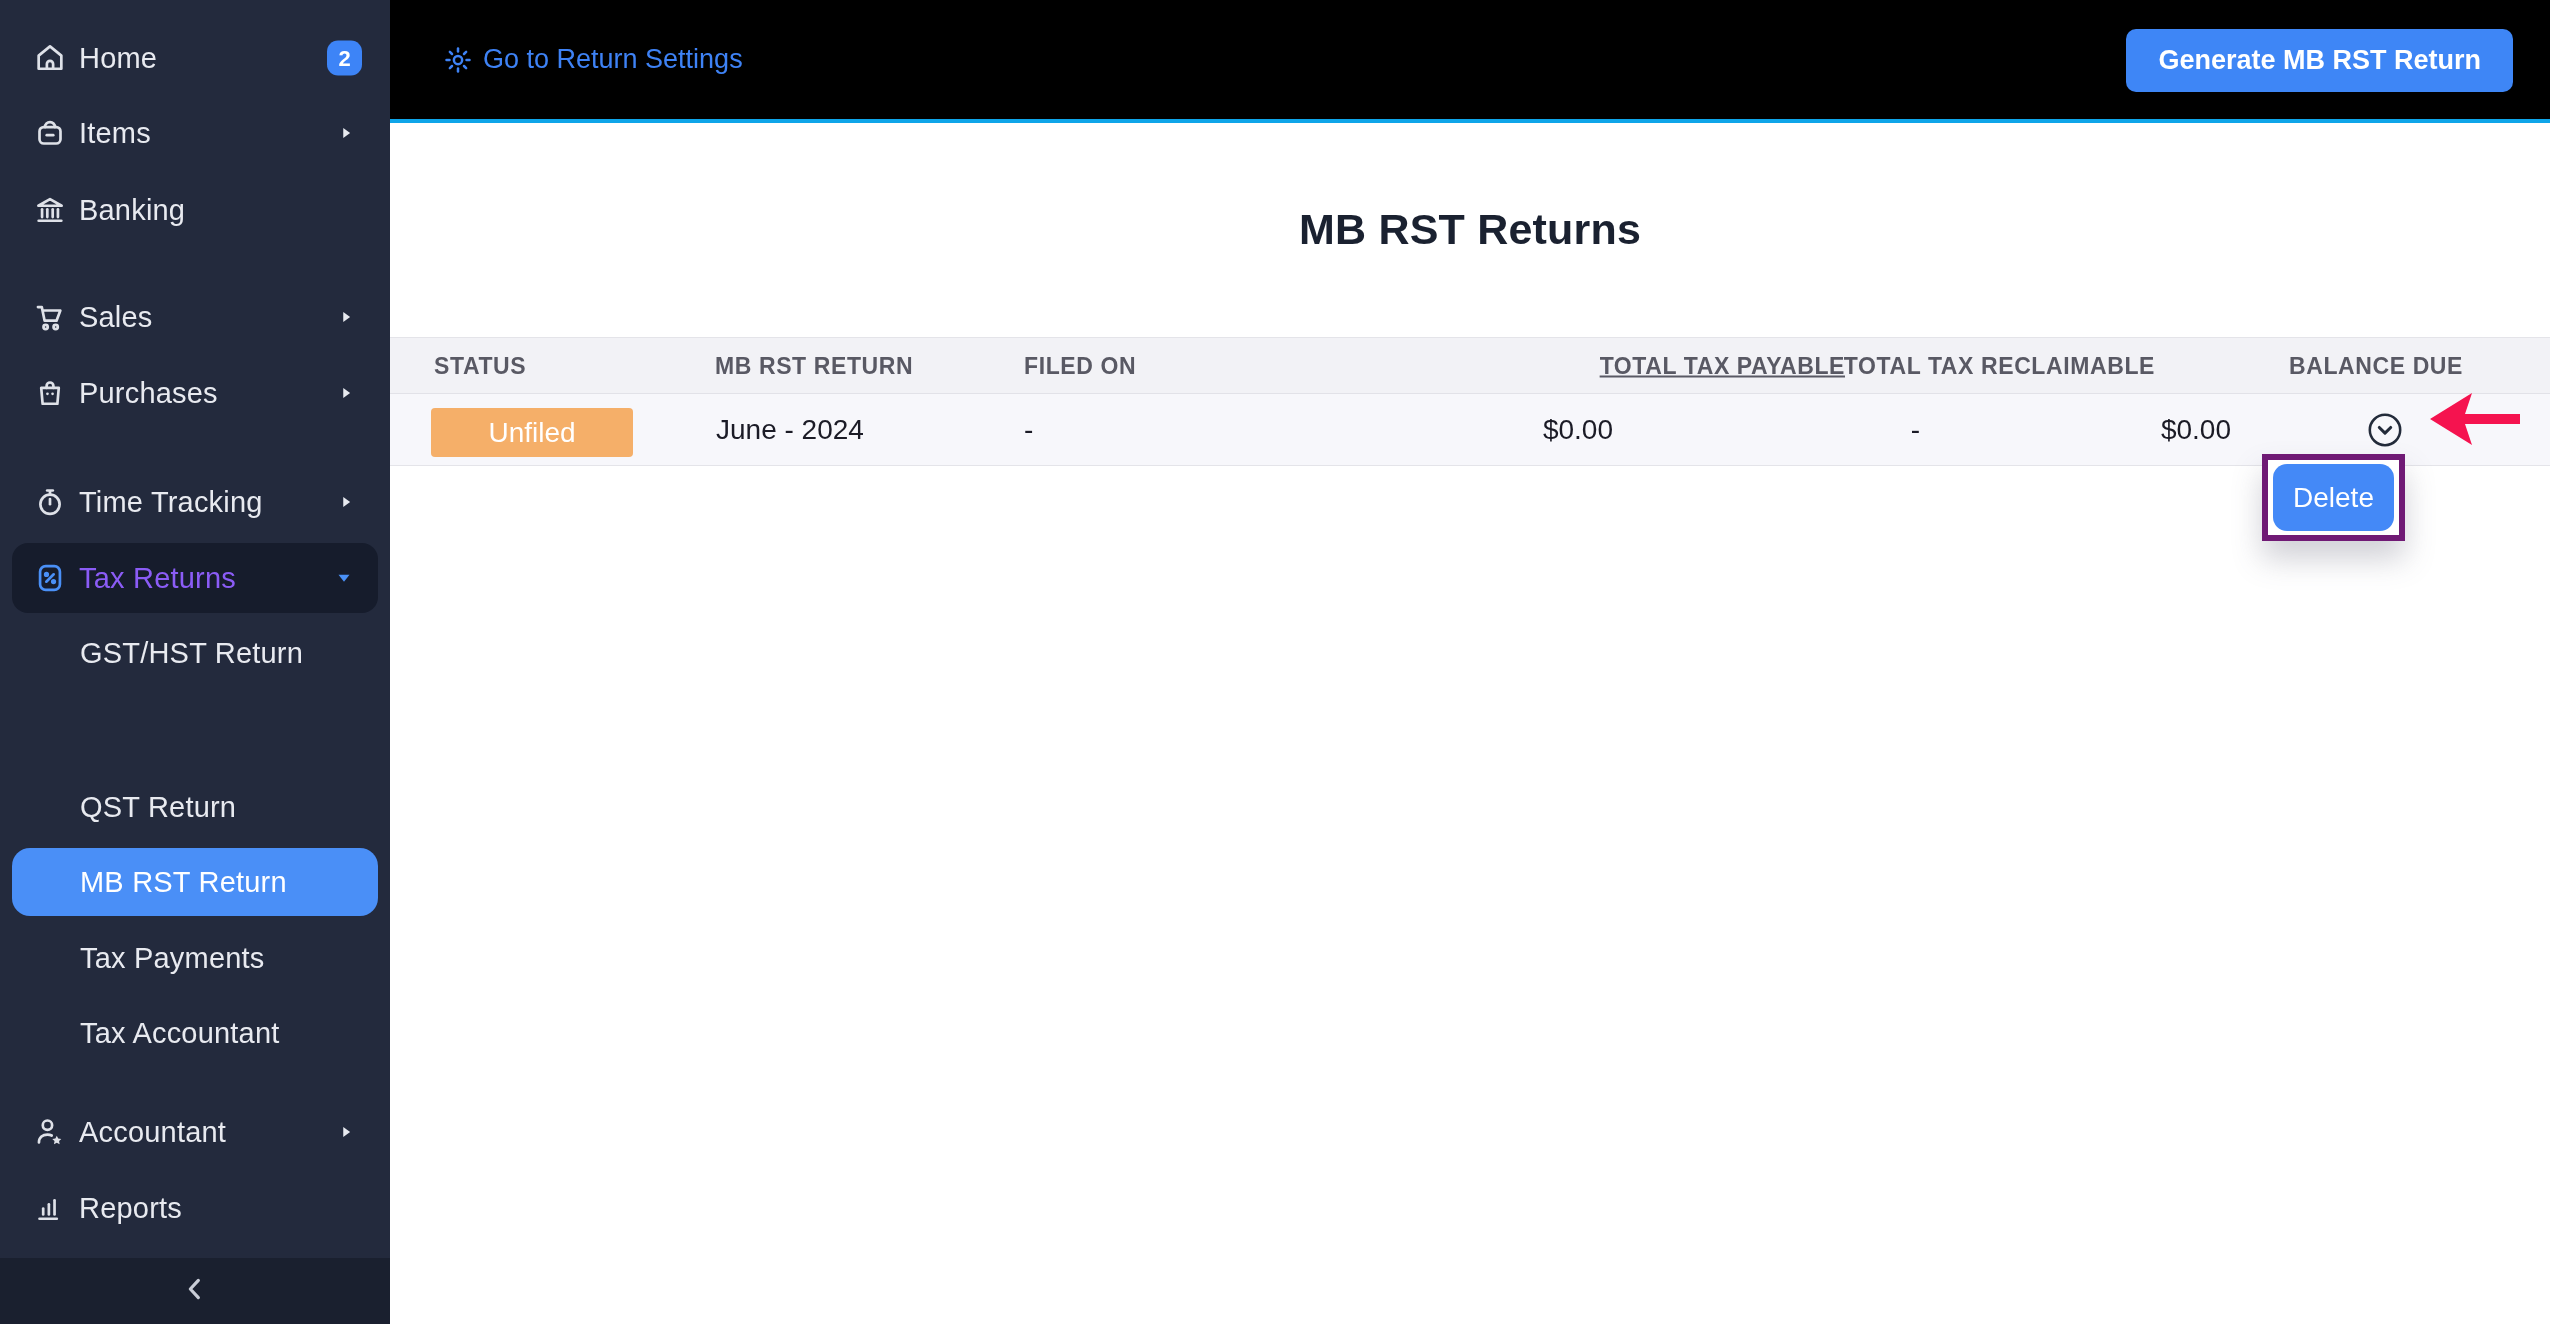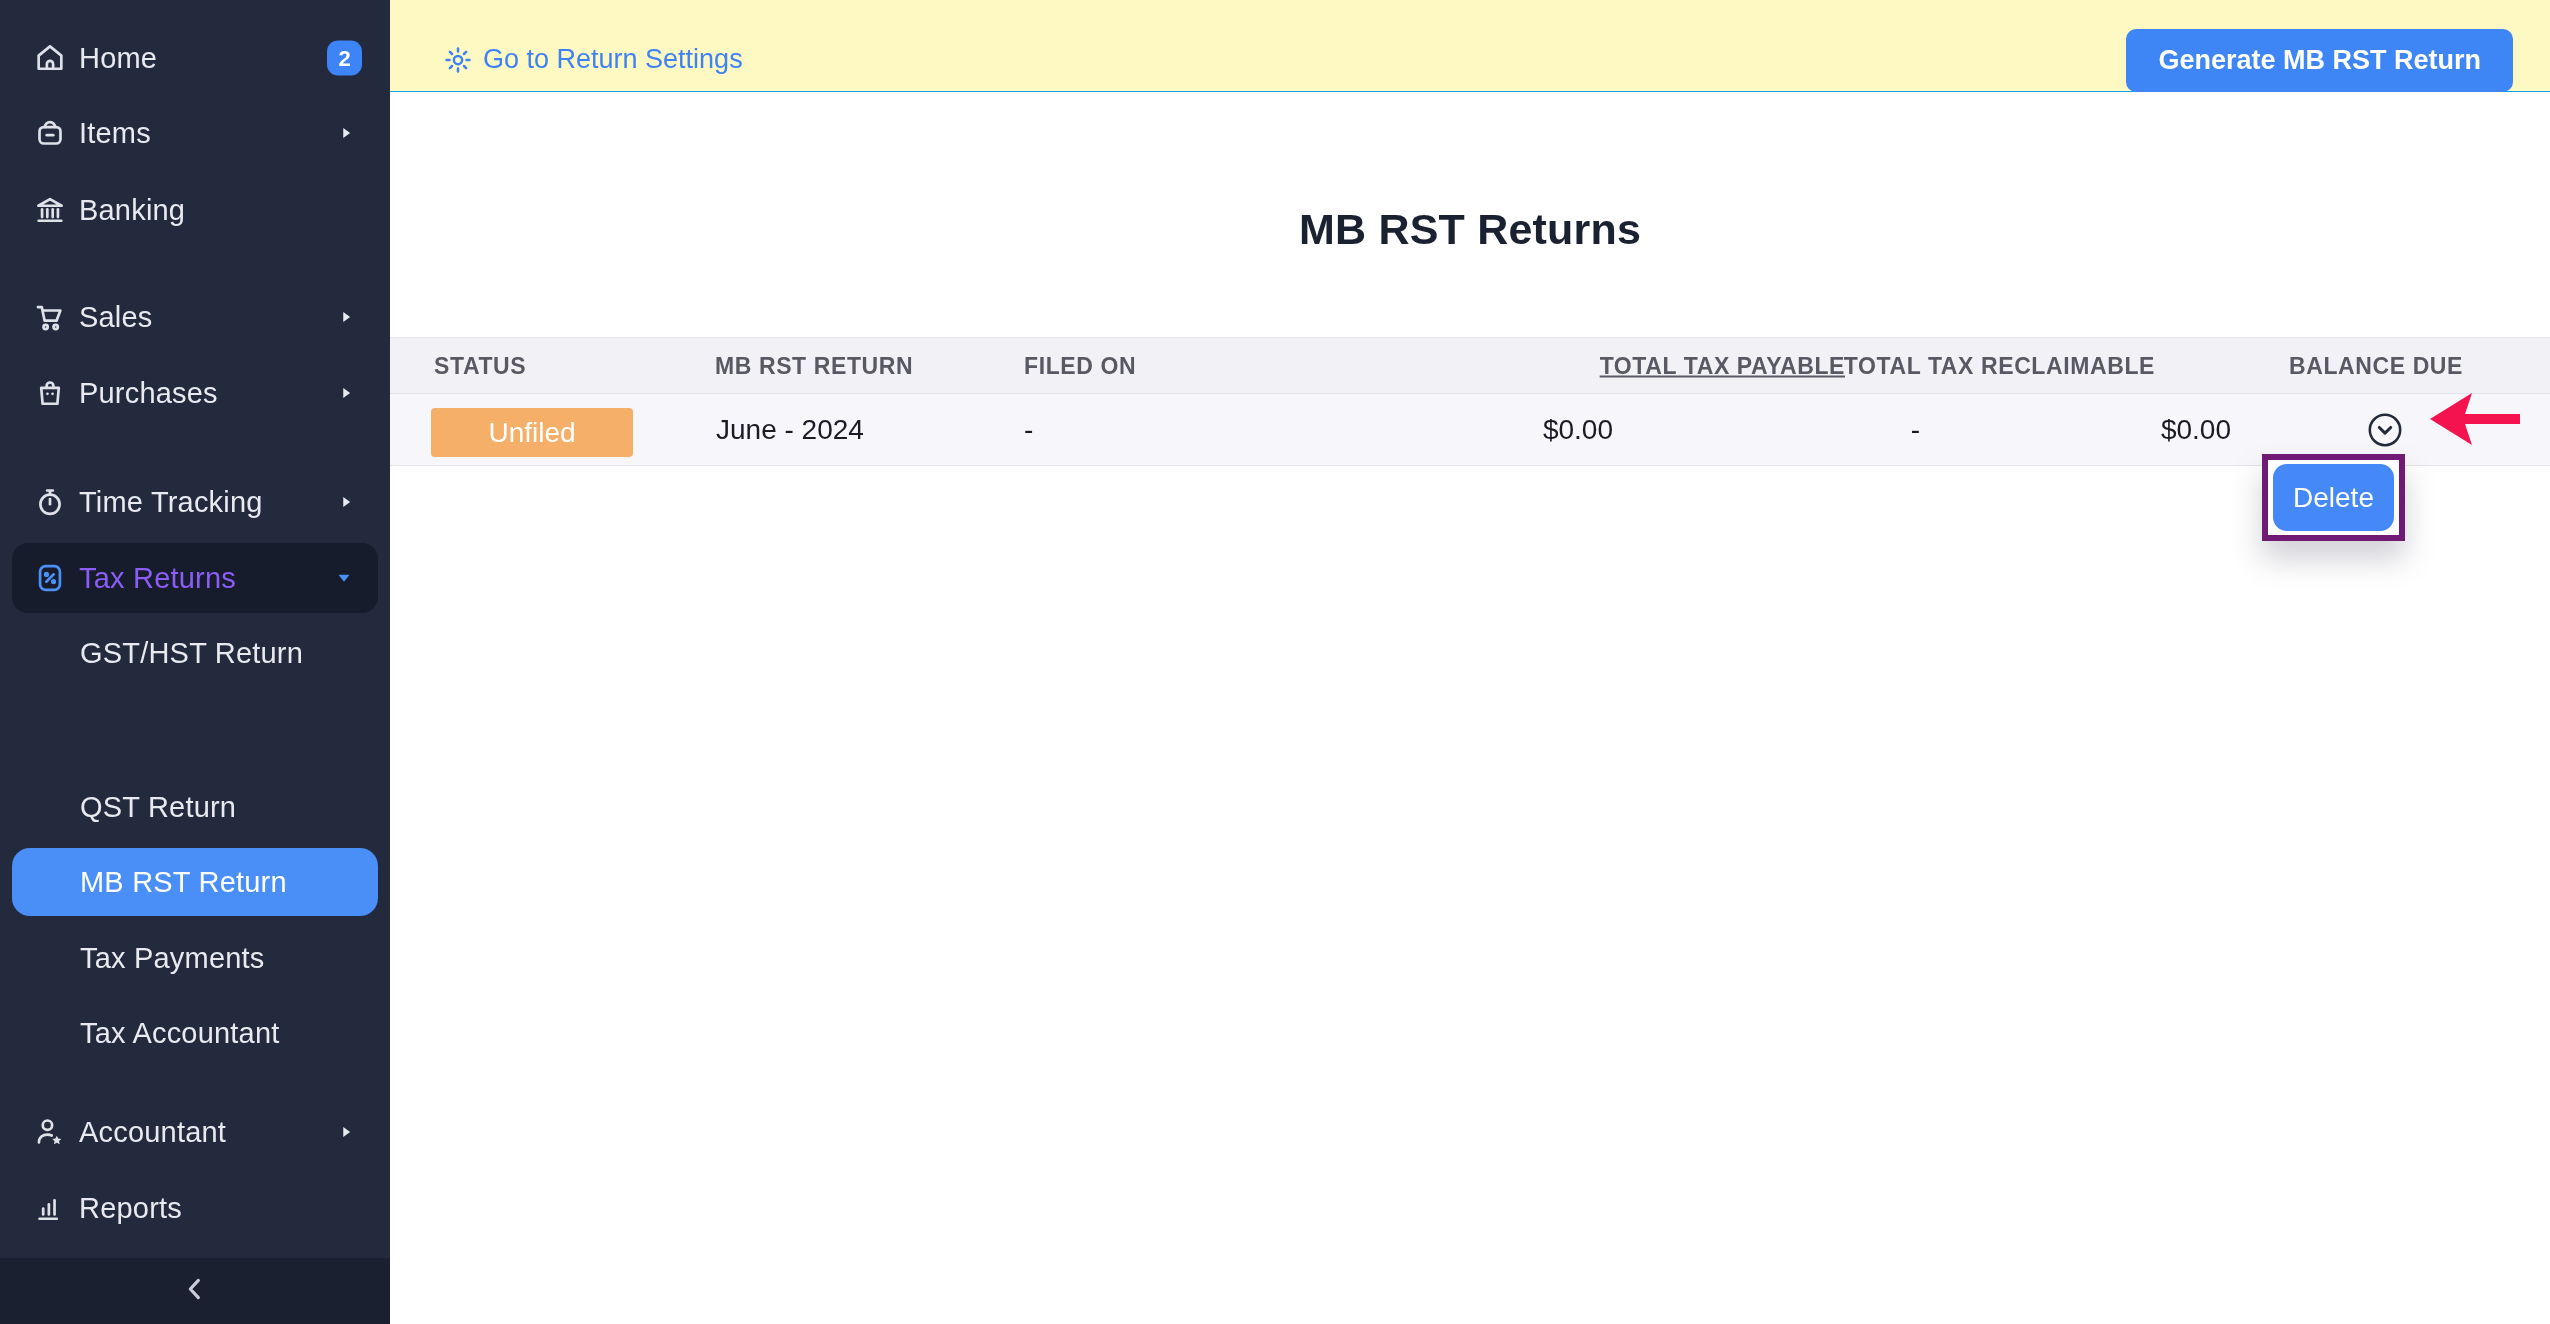--- a/index.html
+++ b/index.html
@@ -23,22 +23,22 @@
   .pill-parent { position:absolute; left:12px; width:366px; border-radius:16px; background:#161C2C; }
   .pill-parent .nav-icon { left:21px; }
   .pill-parent .nav-label { left:67px; color:#8b5cf6; }
   .pill-parent .nav-caret { right:23px; }
   .pill-selected { position:absolute; left:12px; width:366px; border-radius:18px; background:#4A8FF7; }
   .pill-selected .nav-label { left:68px; color:#ffffff; }
   .sidebar-footer { position:absolute; left:0; bottom:0; width:390px; height:66px; background:#1A202F;
                     display:flex; align-items:center; justify-content:center; }
 
   
-  .topbar { position:absolute; left:390px; top:0; width:2160px; height:92px; background:#fef9c3;
-            border-bottom:1px solid #0ea5e9; }
+  .topbar { position:absolute; left:390px; top:0; width:2160px; height:123px; background:#000000;
+            border-bottom:4px solid #0ea5e9; }
   .settings-link { position:absolute; left:53px; top:44px; display:flex; align-items:center; gap:10px;
                    color:#3E82F5; font-size:27px; font-weight:500; cursor:pointer; white-space:nowrap; }
   .settings-link svg { width:30px; height:30px; display:block; }
   .generate-btn { position:absolute; right:37px; top:29px; height:63px; padding:0 32px;
                   background:#3E86F6; border:none; border-radius:10px; color:#ffffff;
                   font-size:27px; font-weight:600; font-family:inherit; cursor:pointer; white-space:nowrap; }
 
   
   .page-title { position:absolute; left:390px; top:205px; width:2160px; text-align:center;
                 font-size:43px; font-weight:600; color:#1A2130; letter-spacing:0.2px; }

